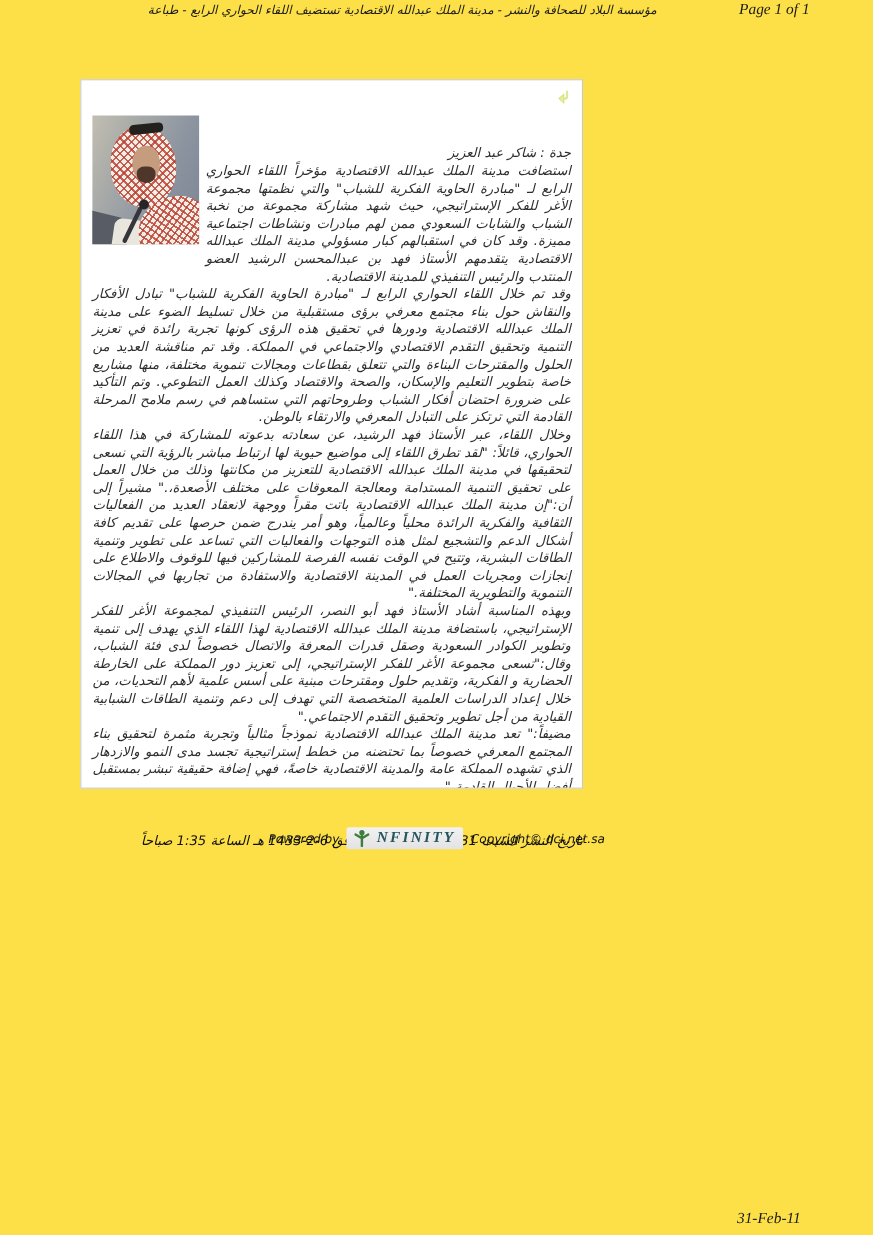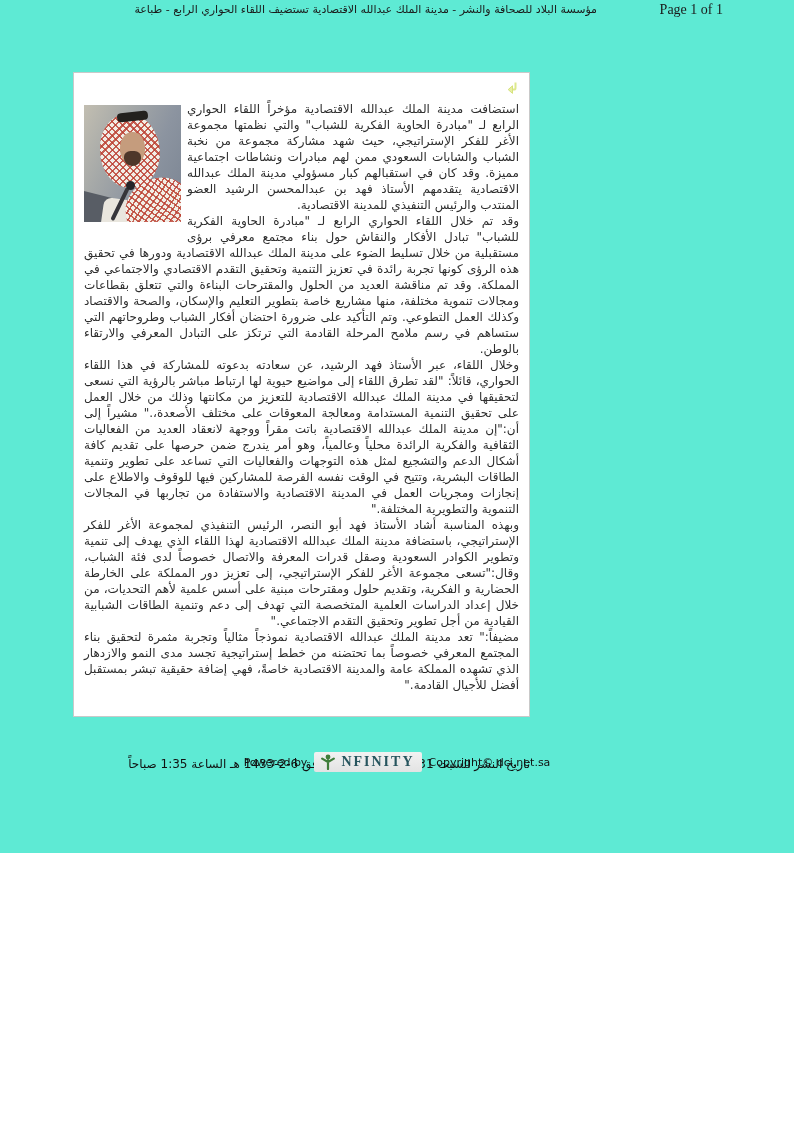--- a/index.html
+++ b/index.html
@@ -1,22 +1,22 @@
 <!DOCTYPE html>
 <html><head>
 <meta charset="utf-8">
 <style>
   html,body{margin:0;padding:0;background:#fff;}
-  .page{position:relative;width:794px;height:853px;background:#5eead4;overflow:hidden;
-        font-family:"DejaVu Sans",sans-serif;color:#000;}
+  .page{position:relative;width:794px;height:1123px;background:#fde047;overflow:hidden;
+        font-family:"DejaVu Sans",sans-serif;color:#000;font-style:italic;}
 
   
   .hdr-title{position:absolute;top:3px;right:197px;direction:rtl;white-space:nowrap;
              font-size:11px;color:#1a1a1a;}
-  .hdr-page{position:absolute;top:2px;right:71px;font-family:"Liberation Serif",serif;
+  .hdr-page{position:absolute;top:2px;right:58px;font-family:"Liberation Serif",serif;
             font-size:14px;color:#1a1a1a;}
 
   
   .content-box{position:absolute;left:73px;top:72px;width:457px;height:645px;
                border:1px solid #c9c9c9;box-sizing:border-box;padding:8px 10px;
                overflow:hidden;background:#fff;}
   .icon-line{height:20px;text-align:right;}
   .article{direction:rtl;text-align:justify;font-size:12px;line-height:16px;color:#2e2e2e;}
   .article p{margin:0;}
   .byline{padding-top:30px;}
@@ -93,20 +93,21 @@
         <div class="ph-agal"></div>
         <div class="ph-face"></div>
         <div class="ph-beard"></div>
         <div class="ph-shadow"></div>
         <div class="ph-chest"></div>
         <div class="ph-shoulder"></div>
         <div class="ph-mic"></div>
         <div class="ph-mic-head"></div>
       </div>
 
+      <p class="byline">جدة : شاكر عبد العزيز</p>
       <p>استضافت مدينة الملك عبدالله الاقتصادية مؤخراً اللقاء الحواري الرابع لـ "مبادرة الحاوية الفكرية للشباب" والتي نظمتها مجموعة الأغر للفكر الإستراتيجي، حيث شهد مشاركة مجموعة من نخبة الشباب والشابات السعودي ممن لهم مبادرات ونشاطات اجتماعية مميزة. وقد كان في استقبالهم كبار مسؤولي مدينة الملك عبدالله الاقتصادية يتقدمهم الأستاذ فهد بن عبدالمحسن الرشيد العضو المنتدب والرئيس التنفيذي للمدينة الاقتصادية.</p>
       <p>وقد تم خلال اللقاء الحواري الرابع لـ "مبادرة الحاوية الفكرية للشباب" تبادل الأفكار والنقاش حول بناء مجتمع معرفي برؤى مستقبلية من خلال تسليط الضوء على مدينة الملك عبدالله الاقتصادية ودورها في تحقيق هذه الرؤى كونها تجربة رائدة في تعزيز التنمية وتحقيق التقدم الاقتصادي والاجتماعي في المملكة. وقد تم مناقشة العديد من الحلول والمقترحات البناءة والتي تتعلق بقطاعات ومجالات تنموية مختلفة، منها مشاريع خاصة بتطوير التعليم والإسكان، والصحة والاقتصاد وكذلك العمل التطوعي. وتم التأكيد على ضرورة احتضان أفكار الشباب وطروحاتهم التي ستساهم في رسم ملامح المرحلة القادمة التي ترتكز على التبادل المعرفي والارتقاء بالوطن.</p>
       <p>وخلال اللقاء، عبر الأستاذ فهد الرشيد، عن سعادته بدعوته للمشاركة في هذا اللقاء الحواري، قائلاً: "لقد تطرق اللقاء إلى مواضيع حيوية لها ارتباط مباشر بالرؤية التي نسعى لتحقيقها في مدينة الملك عبدالله الاقتصادية للتعزيز من مكانتها وذلك من خلال العمل على تحقيق التنمية المستدامة ومعالجة المعوقات على مختلف الأصعدة،." مشيراً إلى أن:"إن مدينة الملك عبدالله الاقتصادية باتت مقراً ووجهة لانعقاد العديد من الفعاليات الثقافية والفكرية الرائدة محلياً وعالمياً، وهو أمر يندرج ضمن حرصها على تقديم كافة أشكال الدعم والتشجيع لمثل هذه التوجهات والفعاليات التي تساعد على تطوير وتنمية الطاقات البشرية، وتتيح في الوقت نفسه الفرصة للمشاركين فيها للوقوف والاطلاع على إنجازات ومجريات العمل في المدينة الاقتصادية والاستفادة من تجاربها في المجالات التنموية والتطويرية المختلفة."</p>
       <p>وبهذه المناسبة أشاد الأستاذ فهد أبو النصر، الرئيس التنفيذي لمجموعة الأغر للفكر الإستراتيجي، باستضافة مدينة الملك عبدالله الاقتصادية لهذا اللقاء الذي يهدف إلى تنمية وتطوير الكوادر السعودية وصقل قدرات المعرفة والاتصال خصوصاً لدى فئة الشباب، وقال:"تسعى مجموعة الأغر للفكر الإستراتيجي، إلى تعزيز دور المملكة على الخارطة الحضارية و الفكرية، وتقديم حلول ومقترحات مبنية على أسس علمية لأهم التحديات، من خلال إعداد الدراسات العلمية المتخصصة التي تهدف إلى دعم وتنمية الطاقات الشبابية القيادية من أجل تطوير وتحقيق التقدم الاجتماعي."</p>
       <p>مضيفاً:" تعد مدينة الملك عبدالله الاقتصادية نموذجاً مثالياً وتجربة مثمرة لتحقيق بناء المجتمع المعرفي خصوصاً بما تحتضنه من خطط إستراتيجية تجسد مدى النمو والازدهار الذي تشهده المملكة عامة والمدينة الاقتصادية خاصةً، فهي إضافة حقيقية تبشر بمستقبل أفضل للأجيال القادمة."</p>
     </div>
   </div>
 
   <div class="publish-line">تاريخ النشر السبت 2011/12/31 م - الموافق 6-2-1433 هـ الساعة 1:35 صباحاً</div>
 

